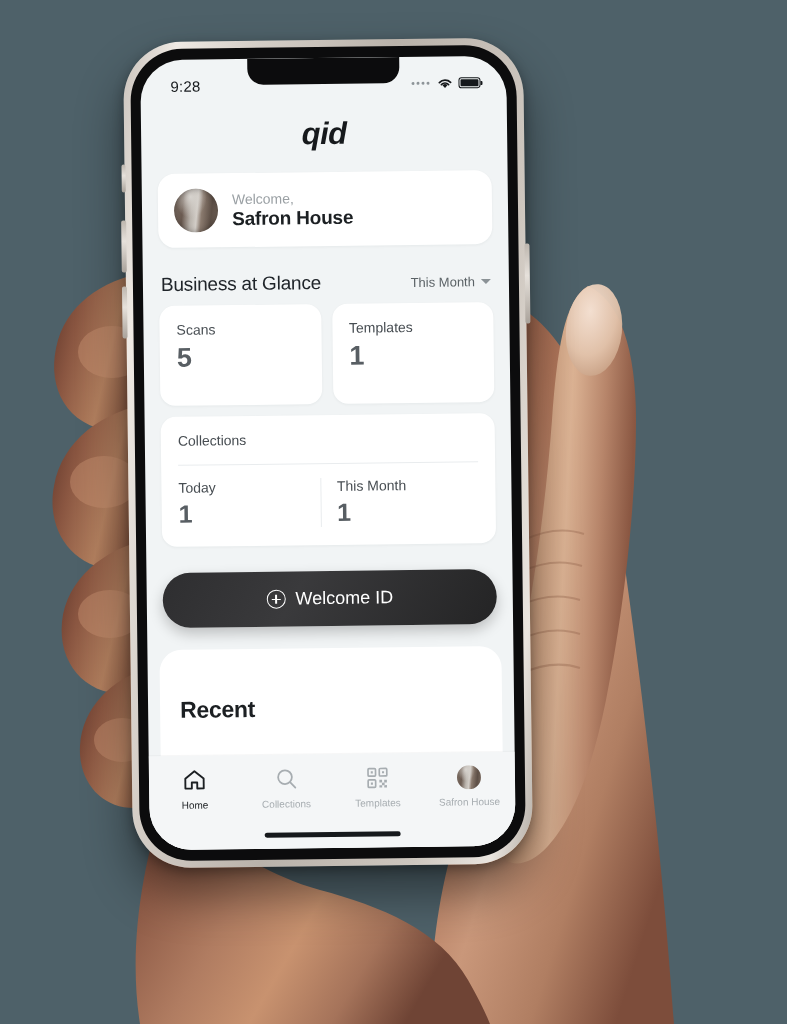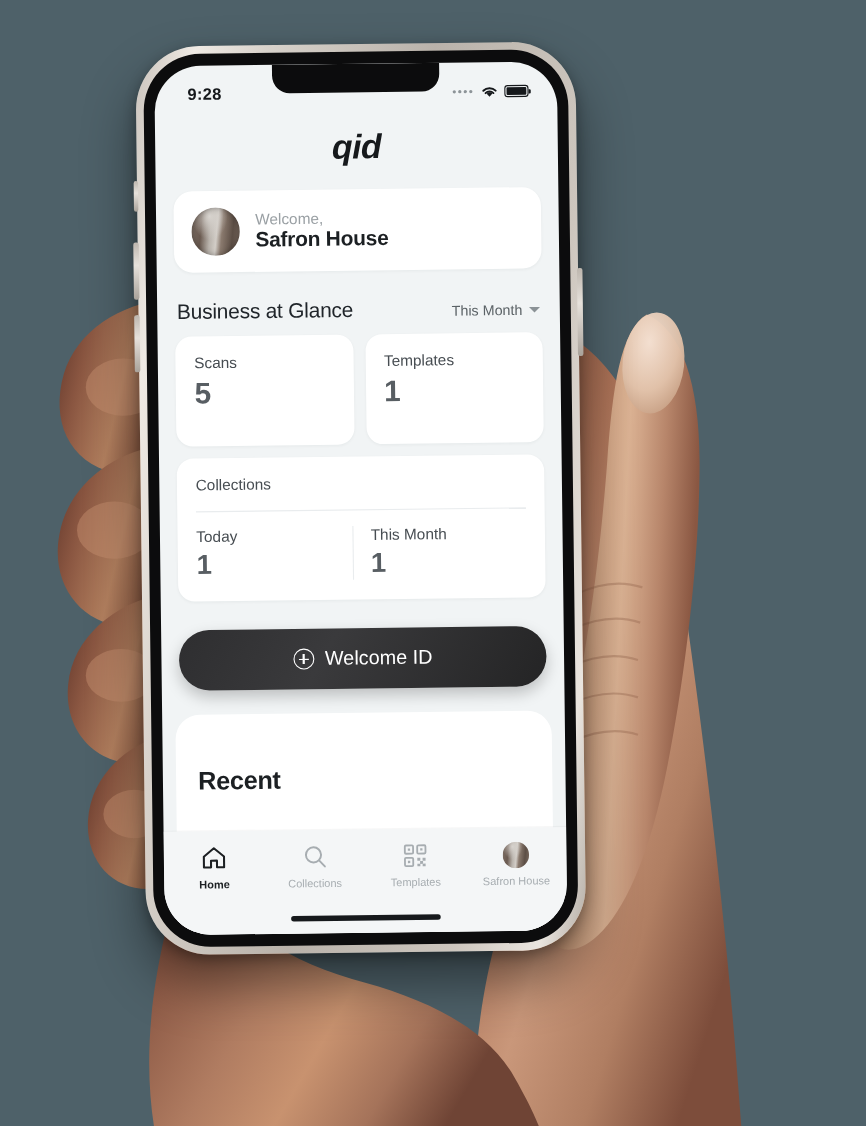--- a/index.html
+++ b/index.html
@@ -71,21 +71,21 @@
   }
 
   
   #statusbar {
     height: 44px;
     display: flex; align-items: center; justify-content: space-between;
     padding: 8px 26px 0 30px;
     position: relative; z-index: 10;
   }
   #clock {
-    font-size: 15px; font-weight: bold; color: #15181b;
+    font-size: 15px; font-weight: normal; color: #15181b;
     letter-spacing: .2px;
   }
   #status-right { display: flex; align-items: center; gap: 5px; }
   .sig-dots { display: flex; gap: 2px; align-items: flex-end; margin-right: 2px; }
   .sig-dots i { width: 3px; height: 3px; border-radius: 50%; background: #8d9498; display: block; }
   .batt {
     width: 22px; height: 11px; border: 1.3px solid #15181b;
     border-radius: 3px; position: relative; padding: 1px;
   }
   .batt::after {
@@ -211,21 +211,21 @@
     background: #f4f6f7;
     display: flex; align-items: flex-start;
     padding-top: 12px;
     box-shadow: 0 -1px 0 rgba(0,0,0,.03);
   }
   .tab {
     flex: 1; display: flex; flex-direction: column;
     align-items: center; gap: 7px; cursor: pointer;
   }
   .tab-label { font-size: 10px; color: #a7adb1; }
-  .tab.active .tab-label { color: #1c2023; font-weight: bold; }
+  .tab.active .tab-label { color: #1c2023; font-weight: normal; }
   .tab-icon { height: 25px; display: flex; align-items: center; justify-content: center; }
   .tab-avatar {
     width: 24px; height: 24px; border-radius: 50%;
     background:
       radial-gradient(ellipse at 38% 18%, #d8d4cf 0%, transparent 42%),
       linear-gradient(96deg, #7e7066 0%, #6a5a50 22%, #b9b3ac 40%, #d2cdc7 52%, #8a7a6e 62%, #5d4f46 82%, #7b6b60 100%);
   }
   #home-indicator {
     position: absolute; bottom: 11px; left: 50%;
     transform: translateX(-50%);

